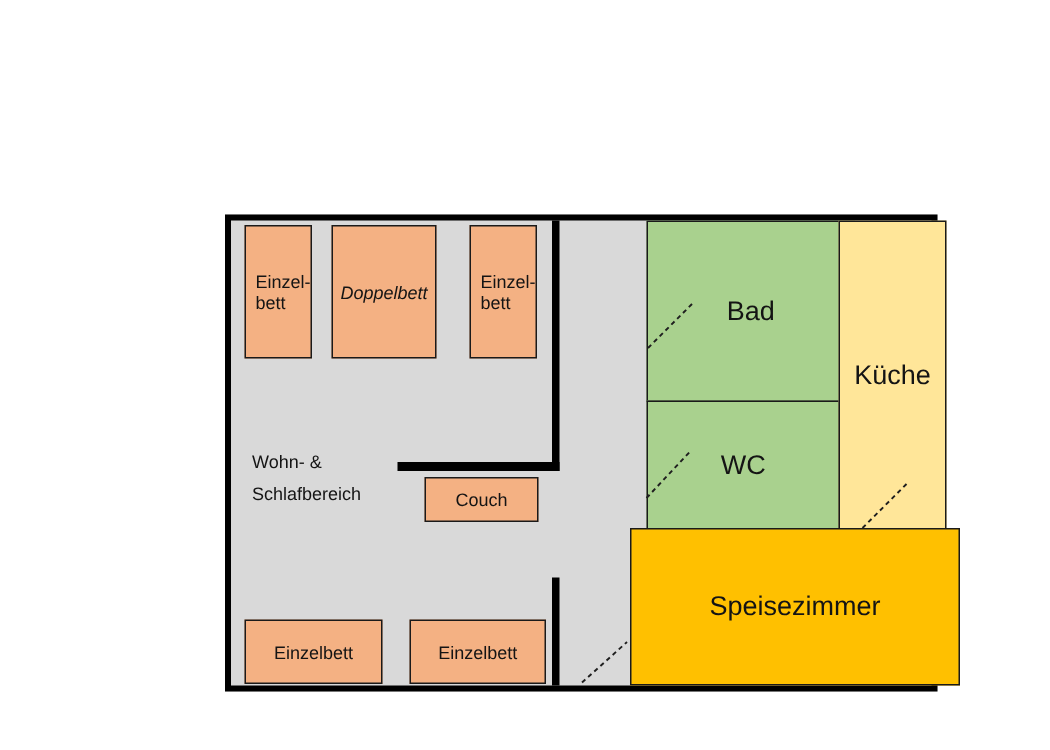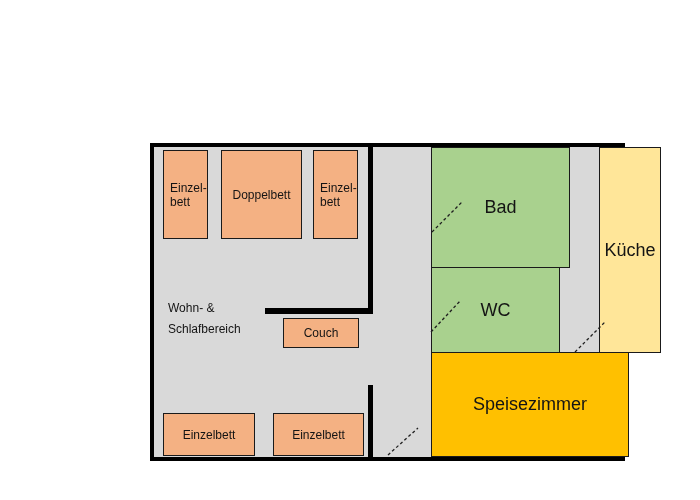--- a/index.html
+++ b/index.html
@@ -14,37 +14,37 @@
   }
   .plan-inner{position:absolute;left:0;top:0;width:467px;height:310px;}
   
   .room{
     position:absolute;border:1px solid #1a1a1a;box-sizing:border-box;
     display:flex;align-items:center;justify-content:center;
     font-size:18px;color:#141414;
   }
   .room-bad{left:277px;top:0;width:139px;height:121px;}
   .room-wc{left:277px;top:120px;width:129px;height:86px;}
-  .room-kueche{left:405px;top:0;width:62px;height:206px;margin-left:40px;}
-  .room-speisezimmer{left:277px;top:205px;width:198px;height:105px;text-align:right;}
+  .room-kueche{left:405px;top:0;width:72px;height:206px;}
+  .room-speisezimmer{left:266px;top:205px;width:220px;height:105px;text-align:right;}
   
   .wall{position:absolute;background:#000;}
   .wall-v-top{left:214px;top:0;width:5px;height:167px;}
   .wall-h-couch{left:111px;top:161px;width:108px;height:6px;}
   .wall-v-bottom{left:214px;top:238px;width:5px;height:72px;}
   
   .furn{
     position:absolute;border:1px solid #1a1a1a;box-sizing:border-box;
     display:flex;align-items:center;justify-content:center;
     font-size:12px;line-height:14px;color:#141414;text-align:center;
   }
   .furn .lbl{white-space:pre-line;}
-  .furn.twoline{justify-content:flex-start;text-align:left;padding-left:6px;}
+  .furn.twoline{justify-content:flex-end;text-align:left;padding-left:6px;}
   .bed-1{left:9px;top:3px;width:45px;height:89px;}
-  .bed-2{left:67px;top:3px;width:81px;height:89px;}
+  .bed-2{left:67px;top:3px;width:70px;height:89px;font-style:italic;}
   .bed-3{left:159px;top:3px;width:45px;height:89px;}
   .couch{left:129px;top:171px;width:76px;height:30px;}
   .bed-4{left:9px;top:266px;width:92px;height:43px;}
   .bed-5{left:119px;top:266px;width:91px;height:43px;}
   
   .area-label{
     position:absolute;left:14px;top:151px;font-size:12px;line-height:21px;
     white-space:pre-line;color:#141414;
   }
   

